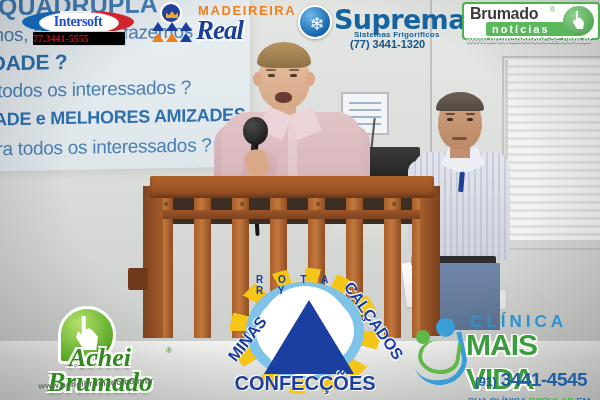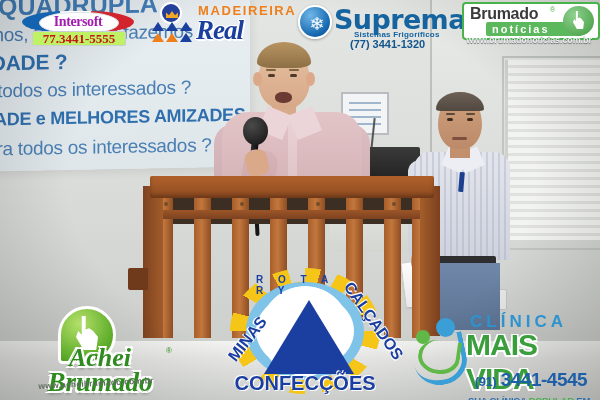--- a/index.html
+++ b/index.html
@@ -282,27 +282,27 @@
     position:absolute;left:0;top:6px;width:112px;height:22px;
     background:linear-gradient(90deg,#1463b0 0%,#1463b0 34%,#ffffff 34%,#ffffff 62%,#d2242c 62%,#d2242c 100%);
     border-radius:50%/60%;
   }
   .is-pill{
     position:absolute;left:17px;top:7px;width:78px;height:20px;
     background:#fff;border-radius:50%/55%;border:1px solid #dfe3e8;
   }
   .is-name{
     position:absolute;left:17px;top:9px;width:78px;text-align:center;
-    font-family:"Liberation Serif",serif;font-size:14px;color:#a21caf;font-weight:700;
+    font-family:"Liberation Serif",serif;font-size:14px;color:#1d4ed8;font-weight:700;
     letter-spacing:-.4px;
   }
   .is-phone{
-    position:absolute;left:10px;top:26px;width:92px;height:13px;text-align:center;
-    background:#bef264;border:1px solid #c9ced4;border-radius:2px;
-    color:#c5121c;font-size:13px;font-weight:700;line-height:13px;
+    position:absolute;left:10px;top:26px;width:92px;height:13px;text-align:left;
+    background:#000000;border:1px solid #c9ced4;border-radius:2px;
+    color:#c5121c;font-size:10px;font-weight:700;line-height:13px;
     font-family:"Liberation Serif",serif;
   }
 
   
   .madeireira{left:148px;top:2px;width:136px;height:44px;}
   .mr-crown{
     position:absolute;left:12px;top:0px;width:22px;height:22px;border-radius:50%;
     background:#24409a;border:2px solid #fff;box-sizing:border-box;
   }
   .mr-crown:after{

